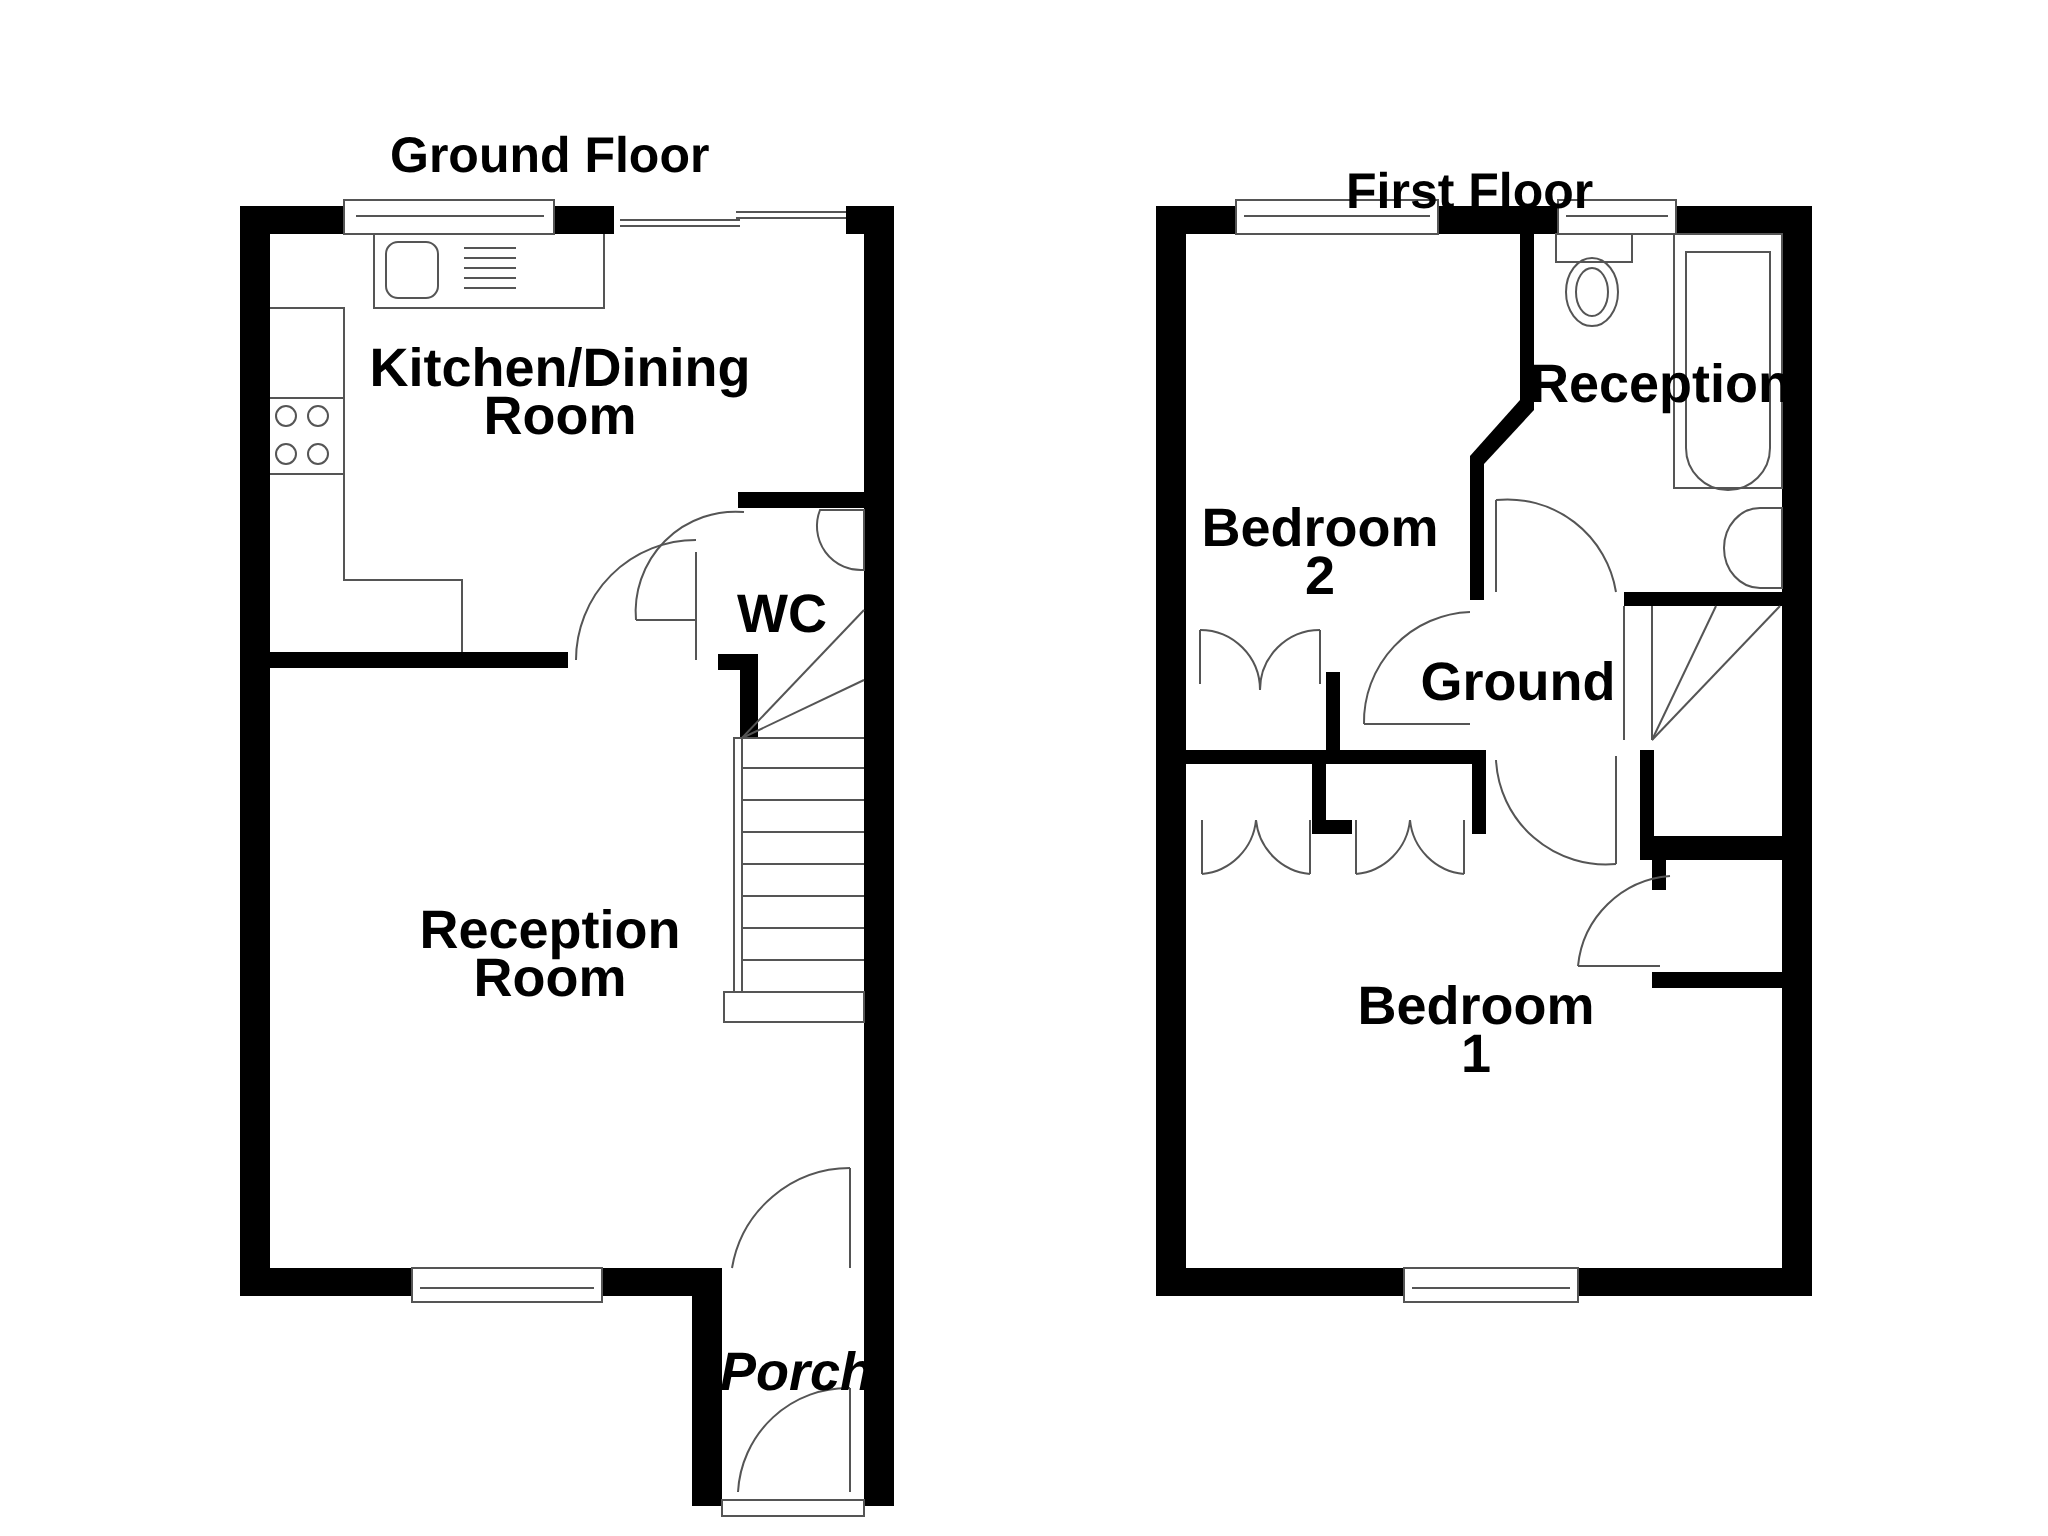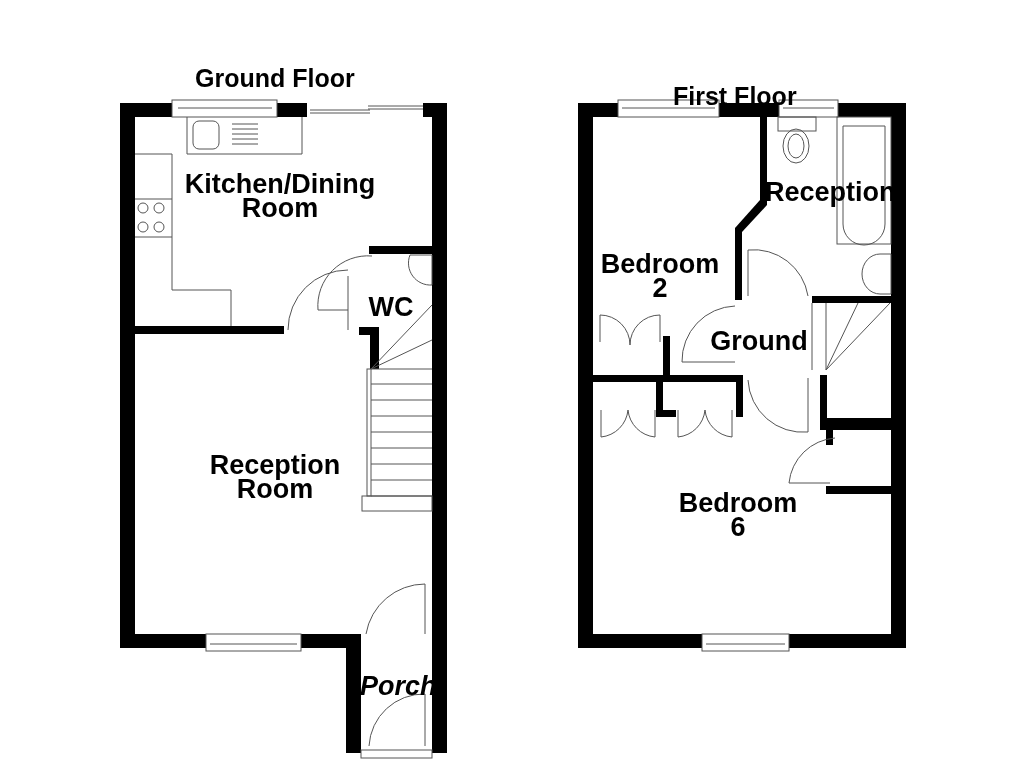--- a/index.html
+++ b/index.html
@@ -179,13 +179,13 @@
 <div class="room" style="left:368px;top:295px;width:46px;">WC</div>
 <div class="room" style="left:190px;top:453px;width:170px;">
   <div>Reception</div>
   <div>Room</div>
 </div>
 <div class="room" style="left:360px;top:674px;width:72px;font-style:italic;">Porch</div>
 
 <div class="room" style="left:765px;top:180px;width:118px;">Reception</div>
 <div class="room" style="left:594px;top:252px;width:132px;">Bedroom 2</div>
 <div class="room" style="left:708px;top:329px;width:102px;">Ground</div>
-<div class="room" style="left:668px;top:491px;width:140px;">Bedroom 6</div>
+<div class="room" style="left:668px;top:491px;width:140px;">Bedroom 1</div>
 
 </body></html>

